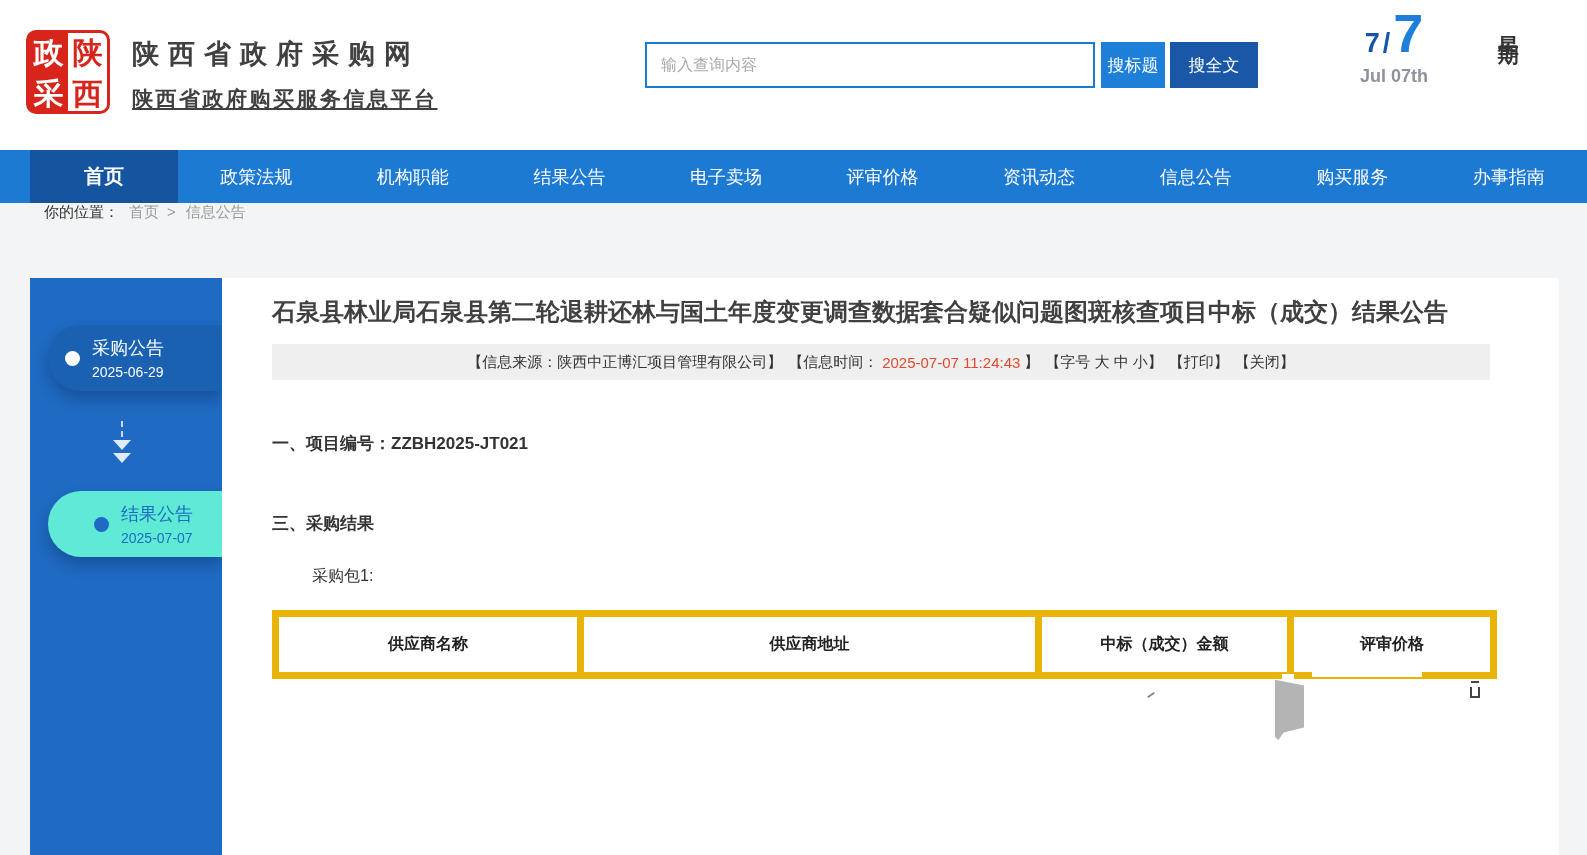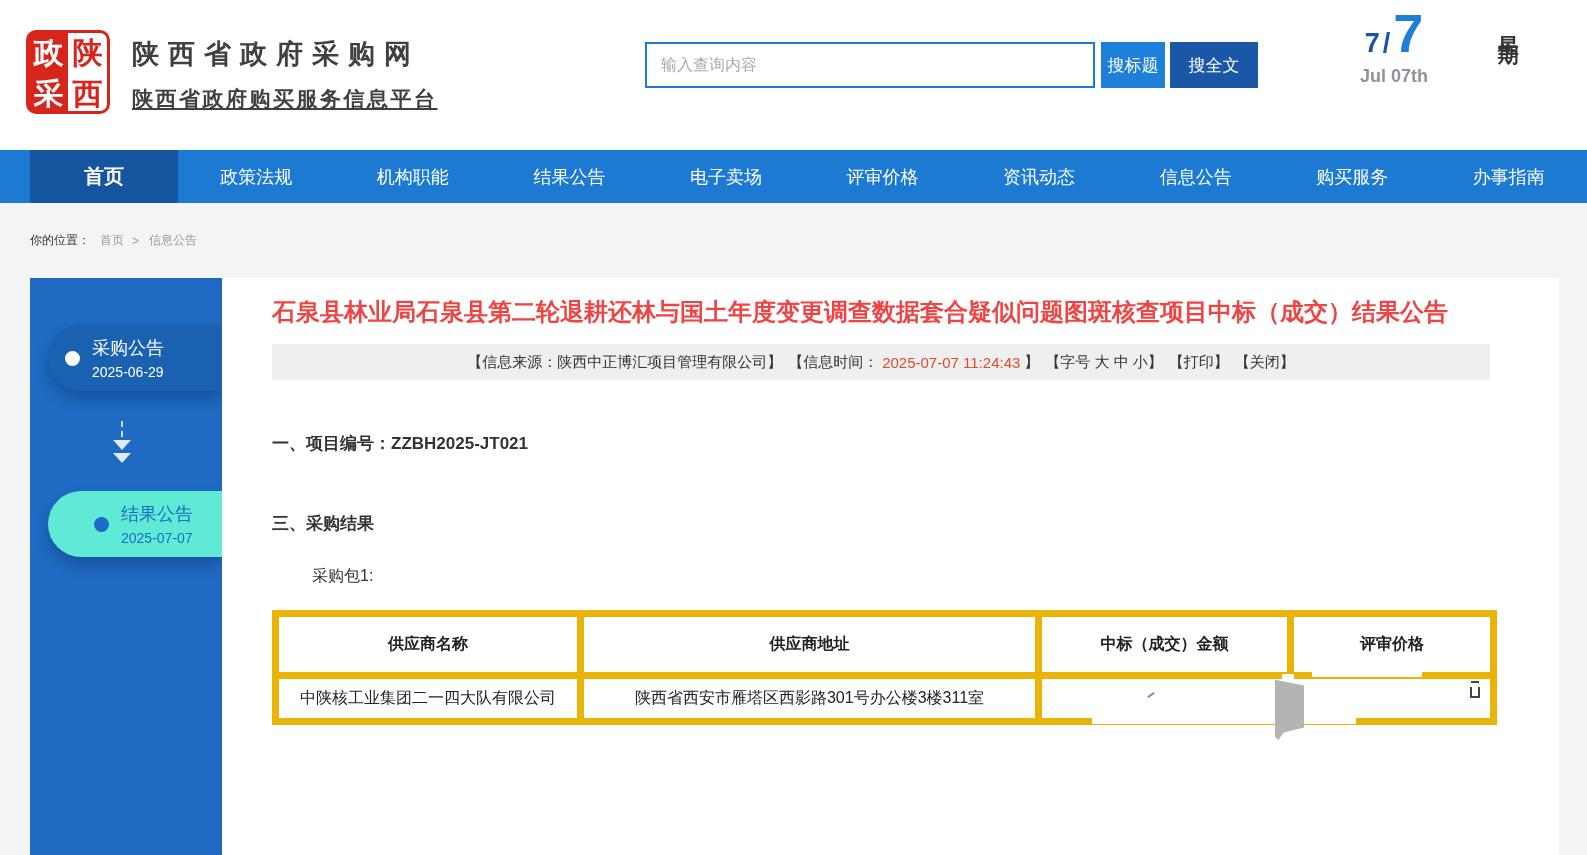--- a/index.html
+++ b/index.html
@@ -52,21 +52,21 @@
   
   .main-nav { height:53px; background:#1d7ad3; display:flex; align-items:stretch; }
   .nav-item {
     display:flex; align-items:center; justify-content:center;
     color:#fff; font-size:18px; cursor:pointer; white-space:nowrap;
   }
   .nav-item.active { width:148px; margin-left:30px; background:#15549e; font-weight:bold; font-size:20px; }
   .nav-item:not(.active) { flex:1; }
 
   
-  .breadcrumb-bar { height:75px; display:flex; align-items:center; padding-left:30px; font-size:12px; }
+  .breadcrumb-bar { height:75px; display:flex; align-items:flex-start; padding-left:44px; font-size:15px; }
   .crumb-prefix { color:#333; }
   .crumb-link { color:#999; margin-left:10px; cursor:pointer; text-decoration:none; }
   .crumb-sep { color:#999; margin-left:8px; }
   .crumb-current { color:#999; cursor:pointer; }
 
   
   .content { display:flex; margin:0 30px; height:577px; }
   .sidebar { width:192px; background:#1f6ac2; padding-top:47px; flex:none; }
   .step-pill {
     margin-left:18px; height:66px; border-radius:33px 0 0 33px;
@@ -82,21 +82,21 @@
   .step-date { font-size:14px; margin-top:4px; }
   .step-arrow { margin:30px 0 28px 83px; width:18px; }
   .arrow-dash { width:0; height:16px; border-left:2px dashed rgba(255,255,255,.75); margin-left:8px; }
   .arrow-tri {
     width:0; height:0; margin-top:3px;
     border-left:9px solid transparent; border-right:9px solid transparent;
     border-top:10px solid #dcead9; border-top-color:#e0ebf9;
   }
 
   .panel { flex:1; background:#fff; padding:10px 69px 40px 50px; position:relative; }
-  .article-title { font-size:24px; line-height:48px; font-weight:bold; color:#ef4444; width:1218px;font-family:Liberation Serif, serif; }
+  .article-title { font-size:24px; line-height:48px; font-weight:bold; color:#404040; width:1218px;font-family:Liberation Serif, serif; }
   .meta-bar {
     margin-top:8px; width:1218px; height:36px; background:#efefef;
     display:flex; align-items:center; justify-content:center; font-size:15px; color:#333;
   }
   .meta-bar span { white-space:pre; }
   .meta-gap { margin-left:6px; }
   .meta-time-value { color:#e2492e; margin:0 4px; }
   .sec { font-size:17px; font-weight:bold; color:#333; }
   .sec1 { margin-top:52px; }
   .sec2 { margin-top:56px; }
@@ -219,26 +219,20 @@
     <p class="pkg">采购包1:</p>
 
     <div class="table-wrap">
       <table class="result-table">
         <tbody>
             <tr>
           <th class="col1">供应商名称</th>
           <th class="col2">供应商地址</th>
           <th class="col3">中标（成交）金额</th>
           <th class="col4">评审价格</th>
-        </tr>
-        <tr>
-          <td>中陕核工业集团二一四大队有限公司</td>
-          <td>陕西省西安市雁塔区西影路301号办公楼3楼311室</td>
-          <td></td>
-          <td></td>
         </tr>
       </tbody>
         </table>
       <div class="patch patch-a"></div>
       <div class="patch patch-b"></div>
       <div class="patch patch-c"></div>
       <div class="patch patch-v"></div>
       <div class="bookmark"></div>
       <div class="tick"></div>
       <div class="glyph-frag">

